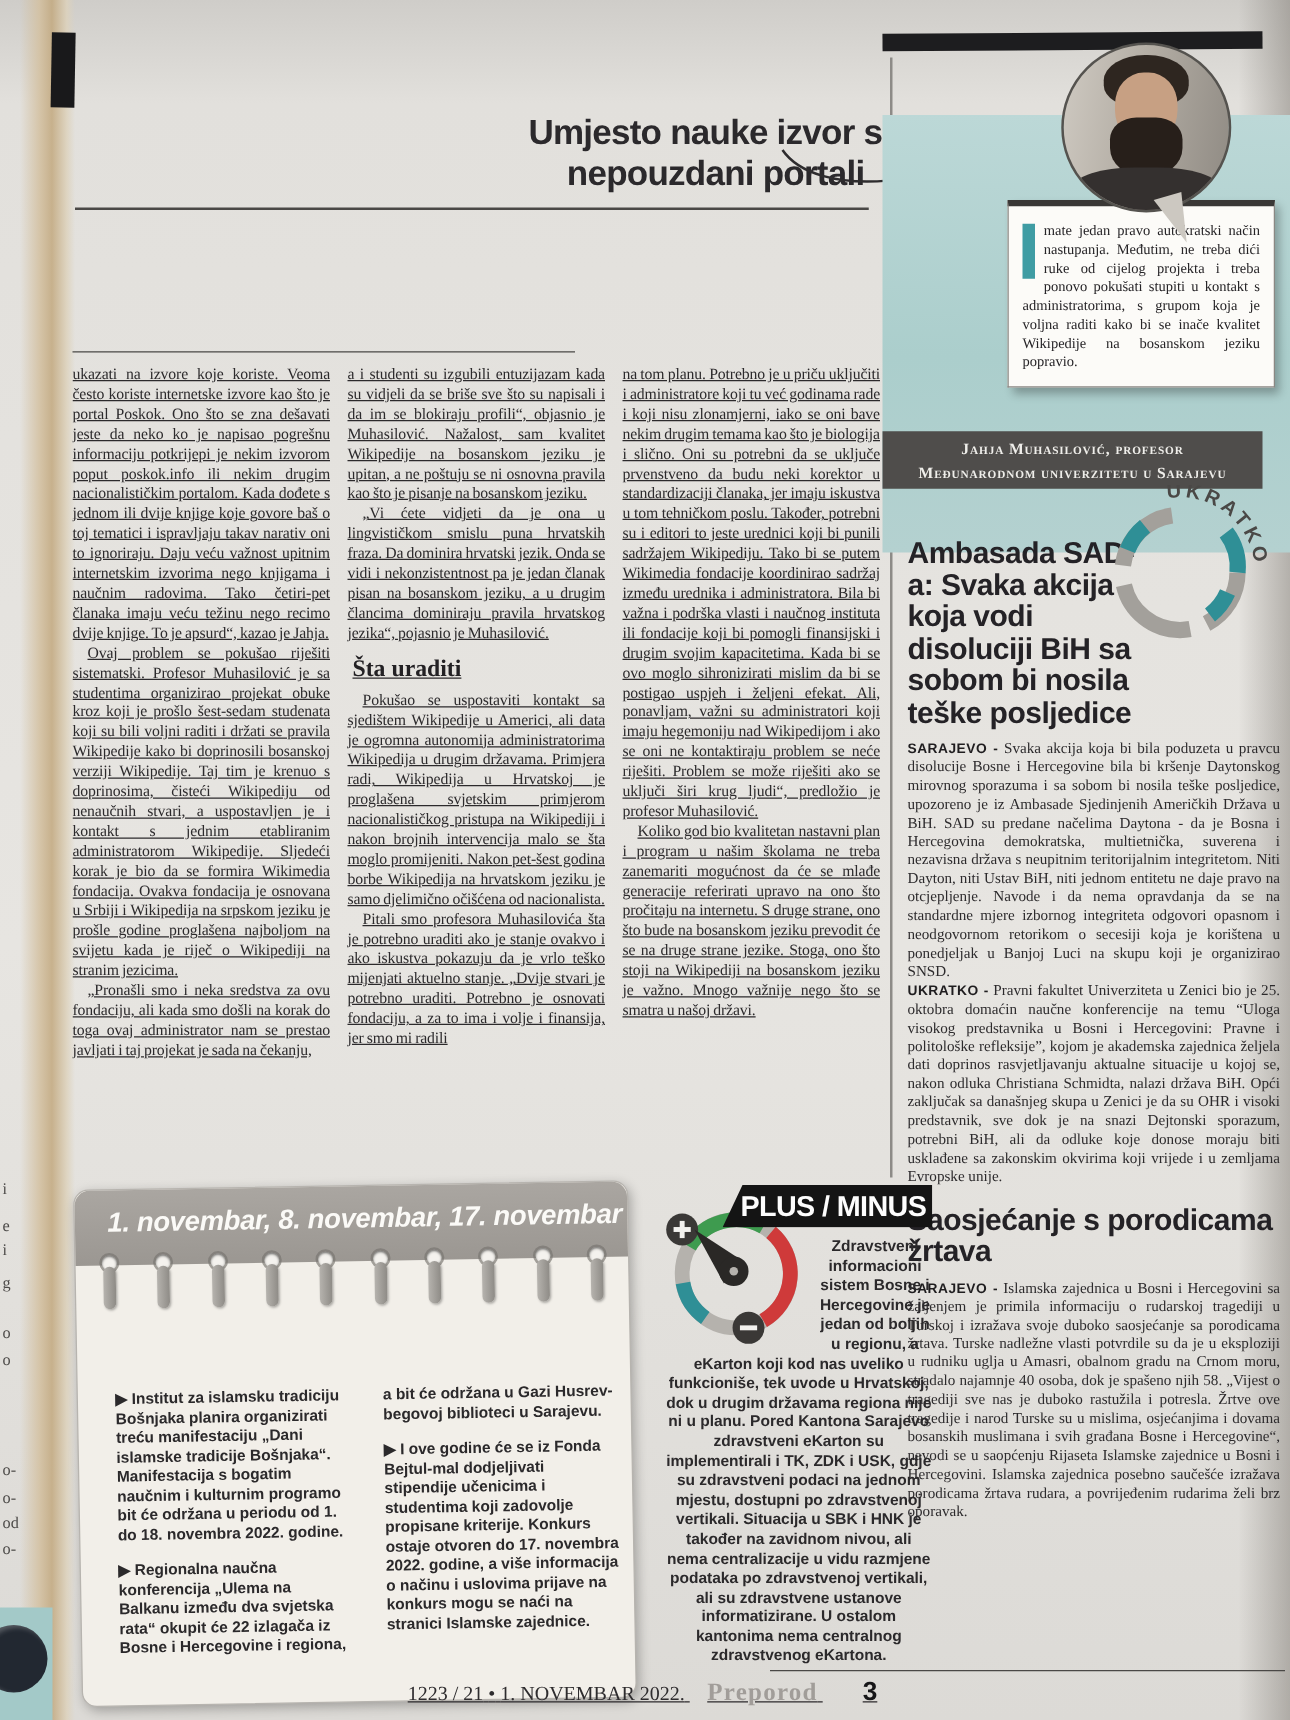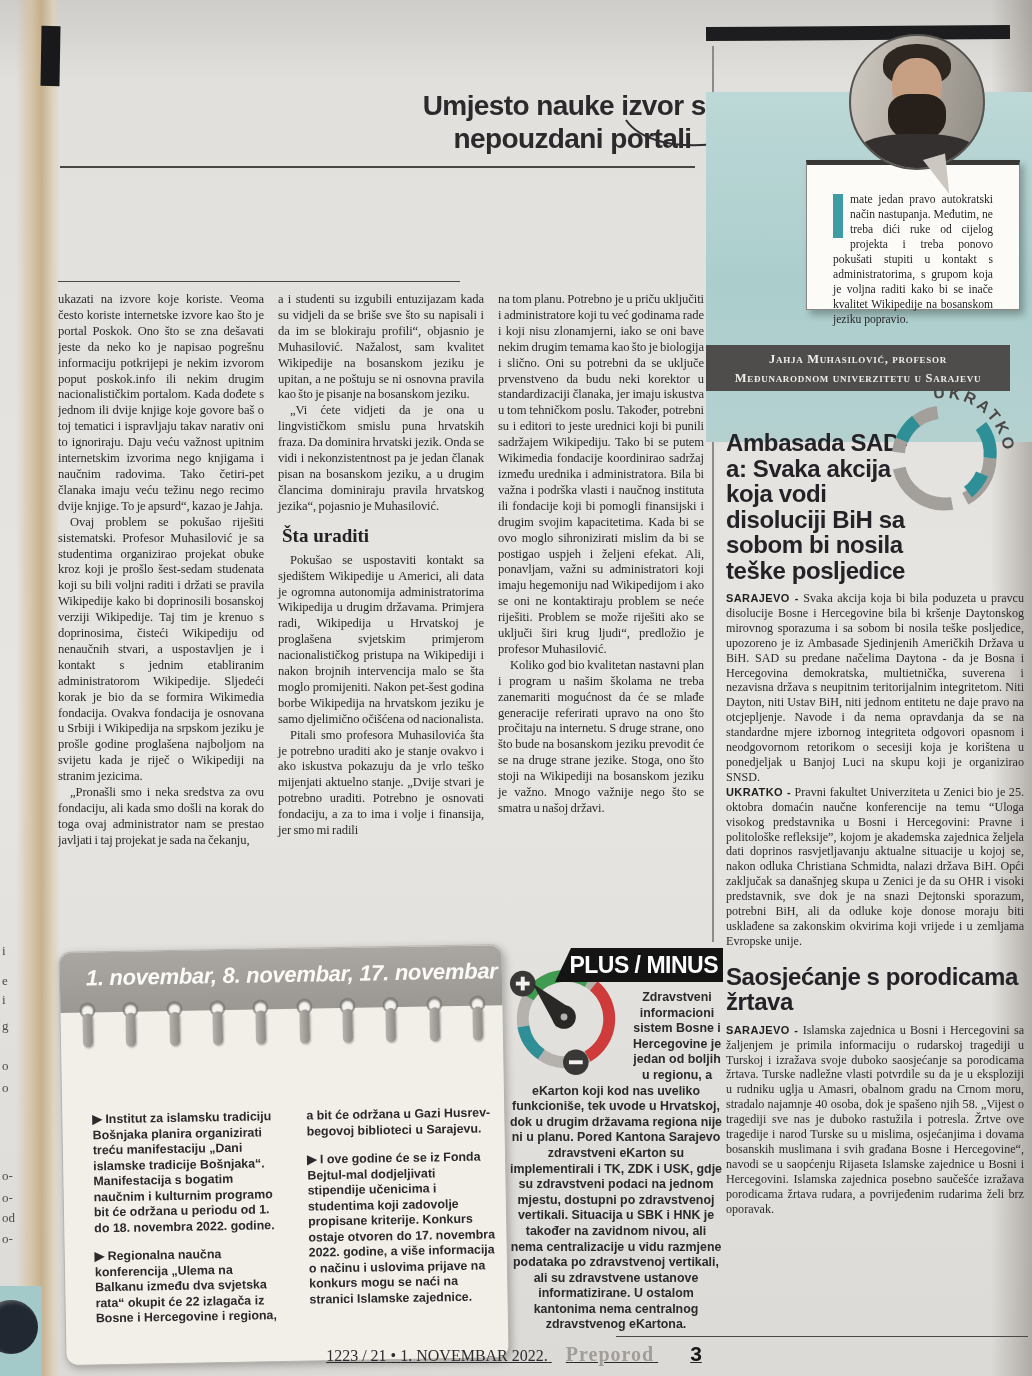--- a/index.html
+++ b/index.html
@@ -12,21 +12,21 @@
     background:linear-gradient(90deg,rgba(0,0,0,0) 0%,#d3c0a0 35%,#c2a87e 58%,#ddd2bc 85%,rgba(0,0,0,0) 100%);opacity:.85;}
   .bleed span{position:absolute;left:2px;font:13px "Liberation Serif",serif;color:#4d4b49;}
   .blackmark{position:absolute;left:41px;top:26px;width:19px;height:60px;background:#19191b;transform:rotate(1deg);}
   .rule{position:absolute;background:#4a4846;}
   
   .main-headline{position:absolute;left:415px;top:70px;width:315px;text-align:center;
     font:800 28px/33px "Liberation Sans",sans-serif;letter-spacing:-0.6px;color:#2b292c;}
   .lede{position:absolute;left:58px;top:182px;width:402px;
     font:italic 18px/24px "Liberation Sans",sans-serif;color:#38363a;}
   
-  .cols{position:absolute;left:58px;top:292px;width:646px;height:652px;display:flex;gap:14px;overflow:hidden;}
+  .cols{position:absolute;left:58px;top:292px;width:646px;height:652px;display:flex;gap:14px;overflow:hidden;text-decoration:underline;}
   .col{width:206px;}
   .col p{margin:0;font:12.6px/15.9px "Liberation Serif",serif;text-align:justify;
     letter-spacing:-0.1px;word-spacing:-0.6px;}
   .ind{text-indent:12px;}
   .subhead{font:700 19px/22px "Liberation Serif",serif;color:#232124;margin:10px 4px 6px;}
   .vline{position:absolute;background:#8d8b87;}
   
   .teal-panel{position:absolute;left:706px;top:92px;width:326px;height:350px;
     background:linear-gradient(180deg,#bcd8d7 0%,#abcecc 55%,#b4d1d0 100%);}
   .top-bar{position:absolute;left:706px;top:26px;width:304px;height:14px;background:#1d1d1f;transform:rotate(-0.4deg);}
@@ -37,21 +37,21 @@
   .photo .hair{position:absolute;top:6%;left:24%;width:52%;height:32%;background:#2e2620;border-radius:48% 48% 42% 42%;}
   .photo .face{position:absolute;top:17%;left:31%;width:38%;height:42%;background:#c7a083;border-radius:46%;}
   .photo .beard{position:absolute;top:44%;left:28%;width:44%;height:36%;background:#271f1a;border-radius:38% 38% 52% 52%;}
   .photo .suit{position:absolute;bottom:-2%;left:6%;width:88%;height:28%;background:#34302f;border-radius:42% 42% 0 0;}
   .tail{position:absolute;left:928px;top:156px;width:0;height:0;z-index:5;
     border-left:16px solid transparent;border-right:7px solid transparent;border-top:40px solid #ccc8c1;
     transform:rotate(-16deg);}
   .quote-box{position:absolute;left:806px;top:160px;width:214px;height:150px;box-sizing:border-box;
     background:#fcfbf8;border:1px solid #8a8884;border-top:5px solid #3a3836;
     box-shadow:4px 5px 7px rgba(0,0,0,.28);padding:12px 11px 8px;z-index:2;}
-  .quote-box p{margin:15px;font:11.6px/15px "Liberation Serif",serif;text-align:justify;color:#262427;}
+  .quote-box p{margin:0;font:11.6px/15px "Liberation Serif",serif;text-align:justify;color:#262427;}
   .dropcap{float:left;width:10px;height:44px;background:#3f9ca3;margin:2px 7px 1px 0;}
   .byline-bar{position:absolute;left:706px;top:345px;width:304px;height:46px;background:#4f4d4b;
     text-align:center;color:#efeeea;font:700 12.5px/19px "Liberation Serif",serif;
     font-variant:small-caps;letter-spacing:0.7px;padding-top:5px;box-sizing:border-box;z-index:3;}
   .ukr-svg{position:absolute;left:882px;top:388px;width:136px;height:136px;z-index:4;}
   
   .sidebar{position:absolute;left:726px;top:430px;width:298px;height:905px;overflow:hidden;}
   .badge-spacer{float:right;width:108px;height:104px;}
   .sb-h{font:800 24px/25.5px "Liberation Sans",sans-serif;color:#242226;letter-spacing:-0.4px;margin:0 0 8px;}
   .sb-h.mt{margin-top:15px;}
@@ -66,21 +66,21 @@
   .rings{position:absolute;top:42px;left:14px;right:12px;display:flex;justify-content:space-between;}
   .ring{width:26px;height:58px;position:relative;}
   .ring:before{content:"";position:absolute;top:10px;left:7px;width:12px;height:12px;border-radius:50%;
     background:#f4f2ee;box-shadow:inset 0 1px 2px rgba(0,0,0,.55),0 0 0 2px rgba(118,115,110,.65);}
   .ring:after{content:"";position:absolute;top:19px;left:8px;width:10px;height:34px;border-radius:6px;
     background:linear-gradient(90deg,#b6b3ae,#8e8b86);box-shadow:1px 1px 2px rgba(0,0,0,.3);}
   .nb-cols{position:absolute;top:160px;left:30px;width:404px;display:flex;gap:26px;}
   .nb-col{width:188px;font:700 12.4px/15.5px "Liberation Sans",sans-serif;color:#2b292b;}
   .nb-col p{margin:0 0 13px;}
   
-  .plusminus{position:absolute;left:509px;top:948px;width:214px;height:408px;overflow:hidden;}
+  .plusminus{position:absolute;left:532px;top:948px;width:214px;height:408px;overflow:hidden;}
   .pm-header{margin-left:46px;height:34px;background:#141414;clip-path:polygon(16px 0,100% 0,100% 100%,0 100%);
     color:#fdfdfd;font:800 23px/34px "Liberation Sans",sans-serif;text-align:right;
     padding-right:5px;letter-spacing:-0.5px;}
   .pm-body{margin-top:8px;font:700 12.4px/15.6px "Liberation Sans",sans-serif;color:#2b292b;text-align:center;}
   .pm-body p{margin:0;}
   .gauge-svg{float:left;width:118px;height:118px;margin:-30px 6px 2px -2px;}
   
   .footer{position:absolute;left:0;top:1342px;width:1028px;text-align:center;white-space:nowrap;text-decoration:underline;}
   .f-issue{font:16px "Liberation Serif",serif;color:#2e2c2e;}
   .f-mast{font:700 20px "Liberation Serif",serif;color:#a19d99;letter-spacing:1px;margin-left:14px;}

